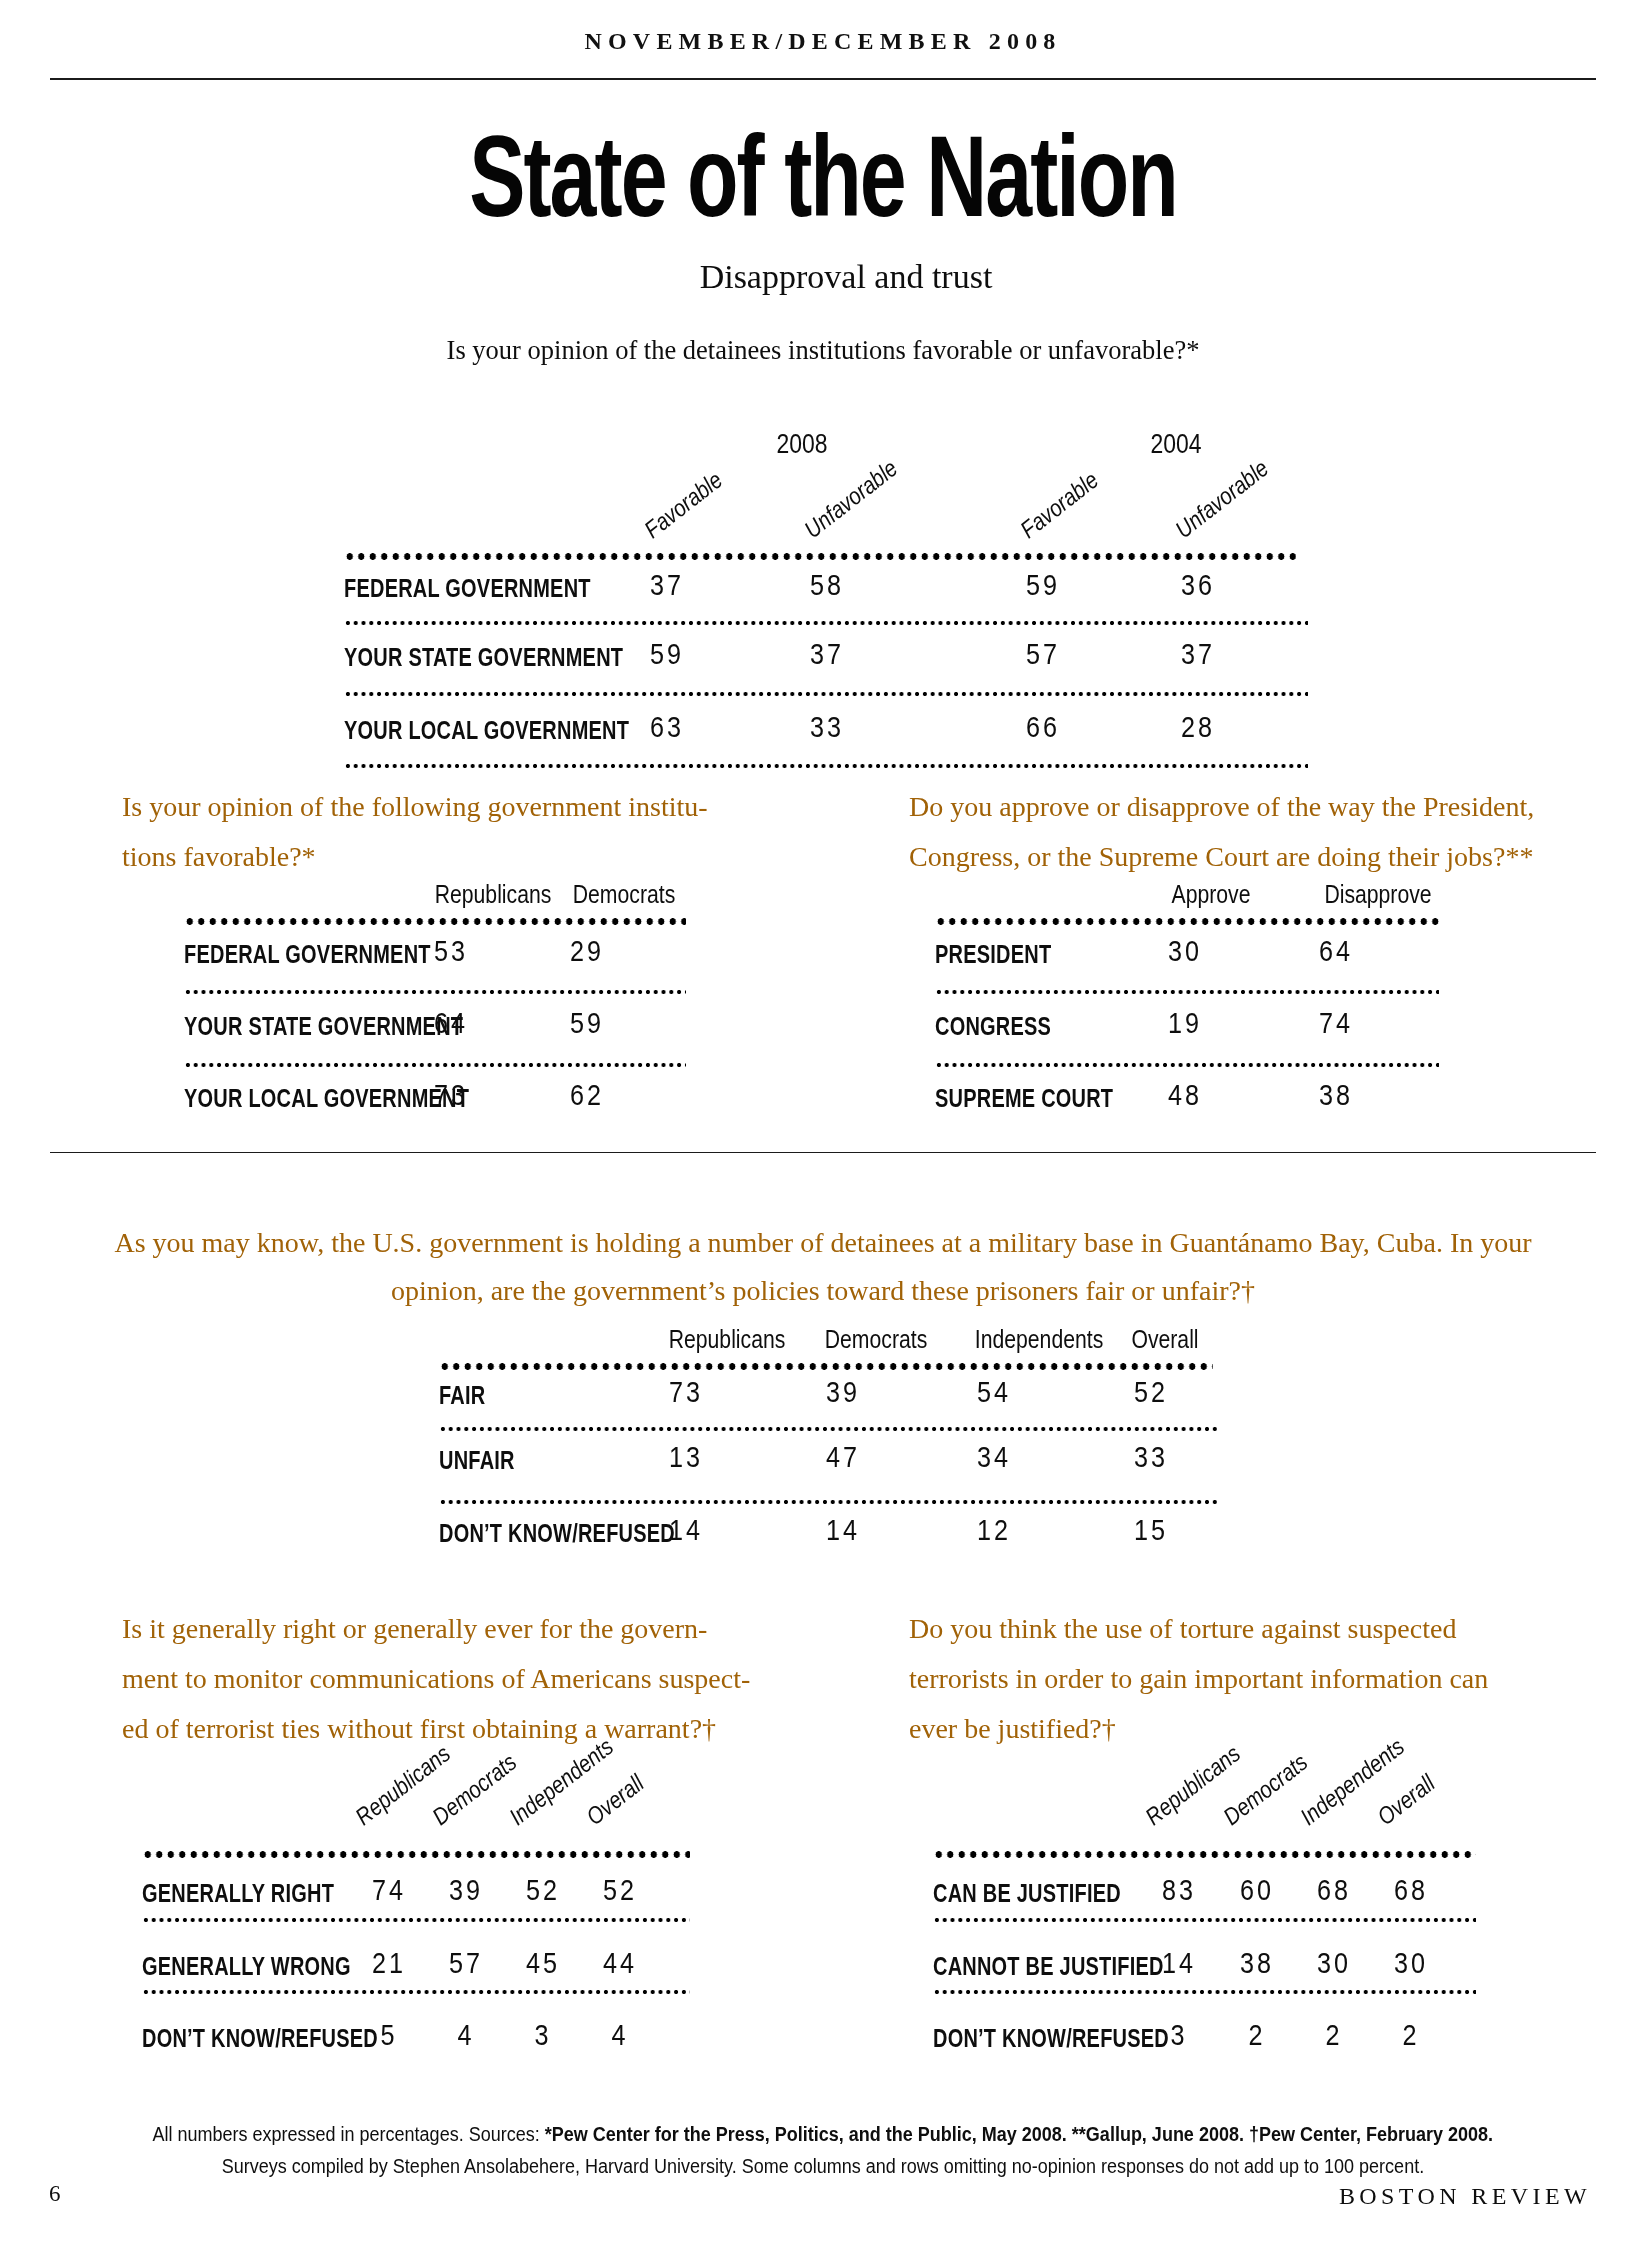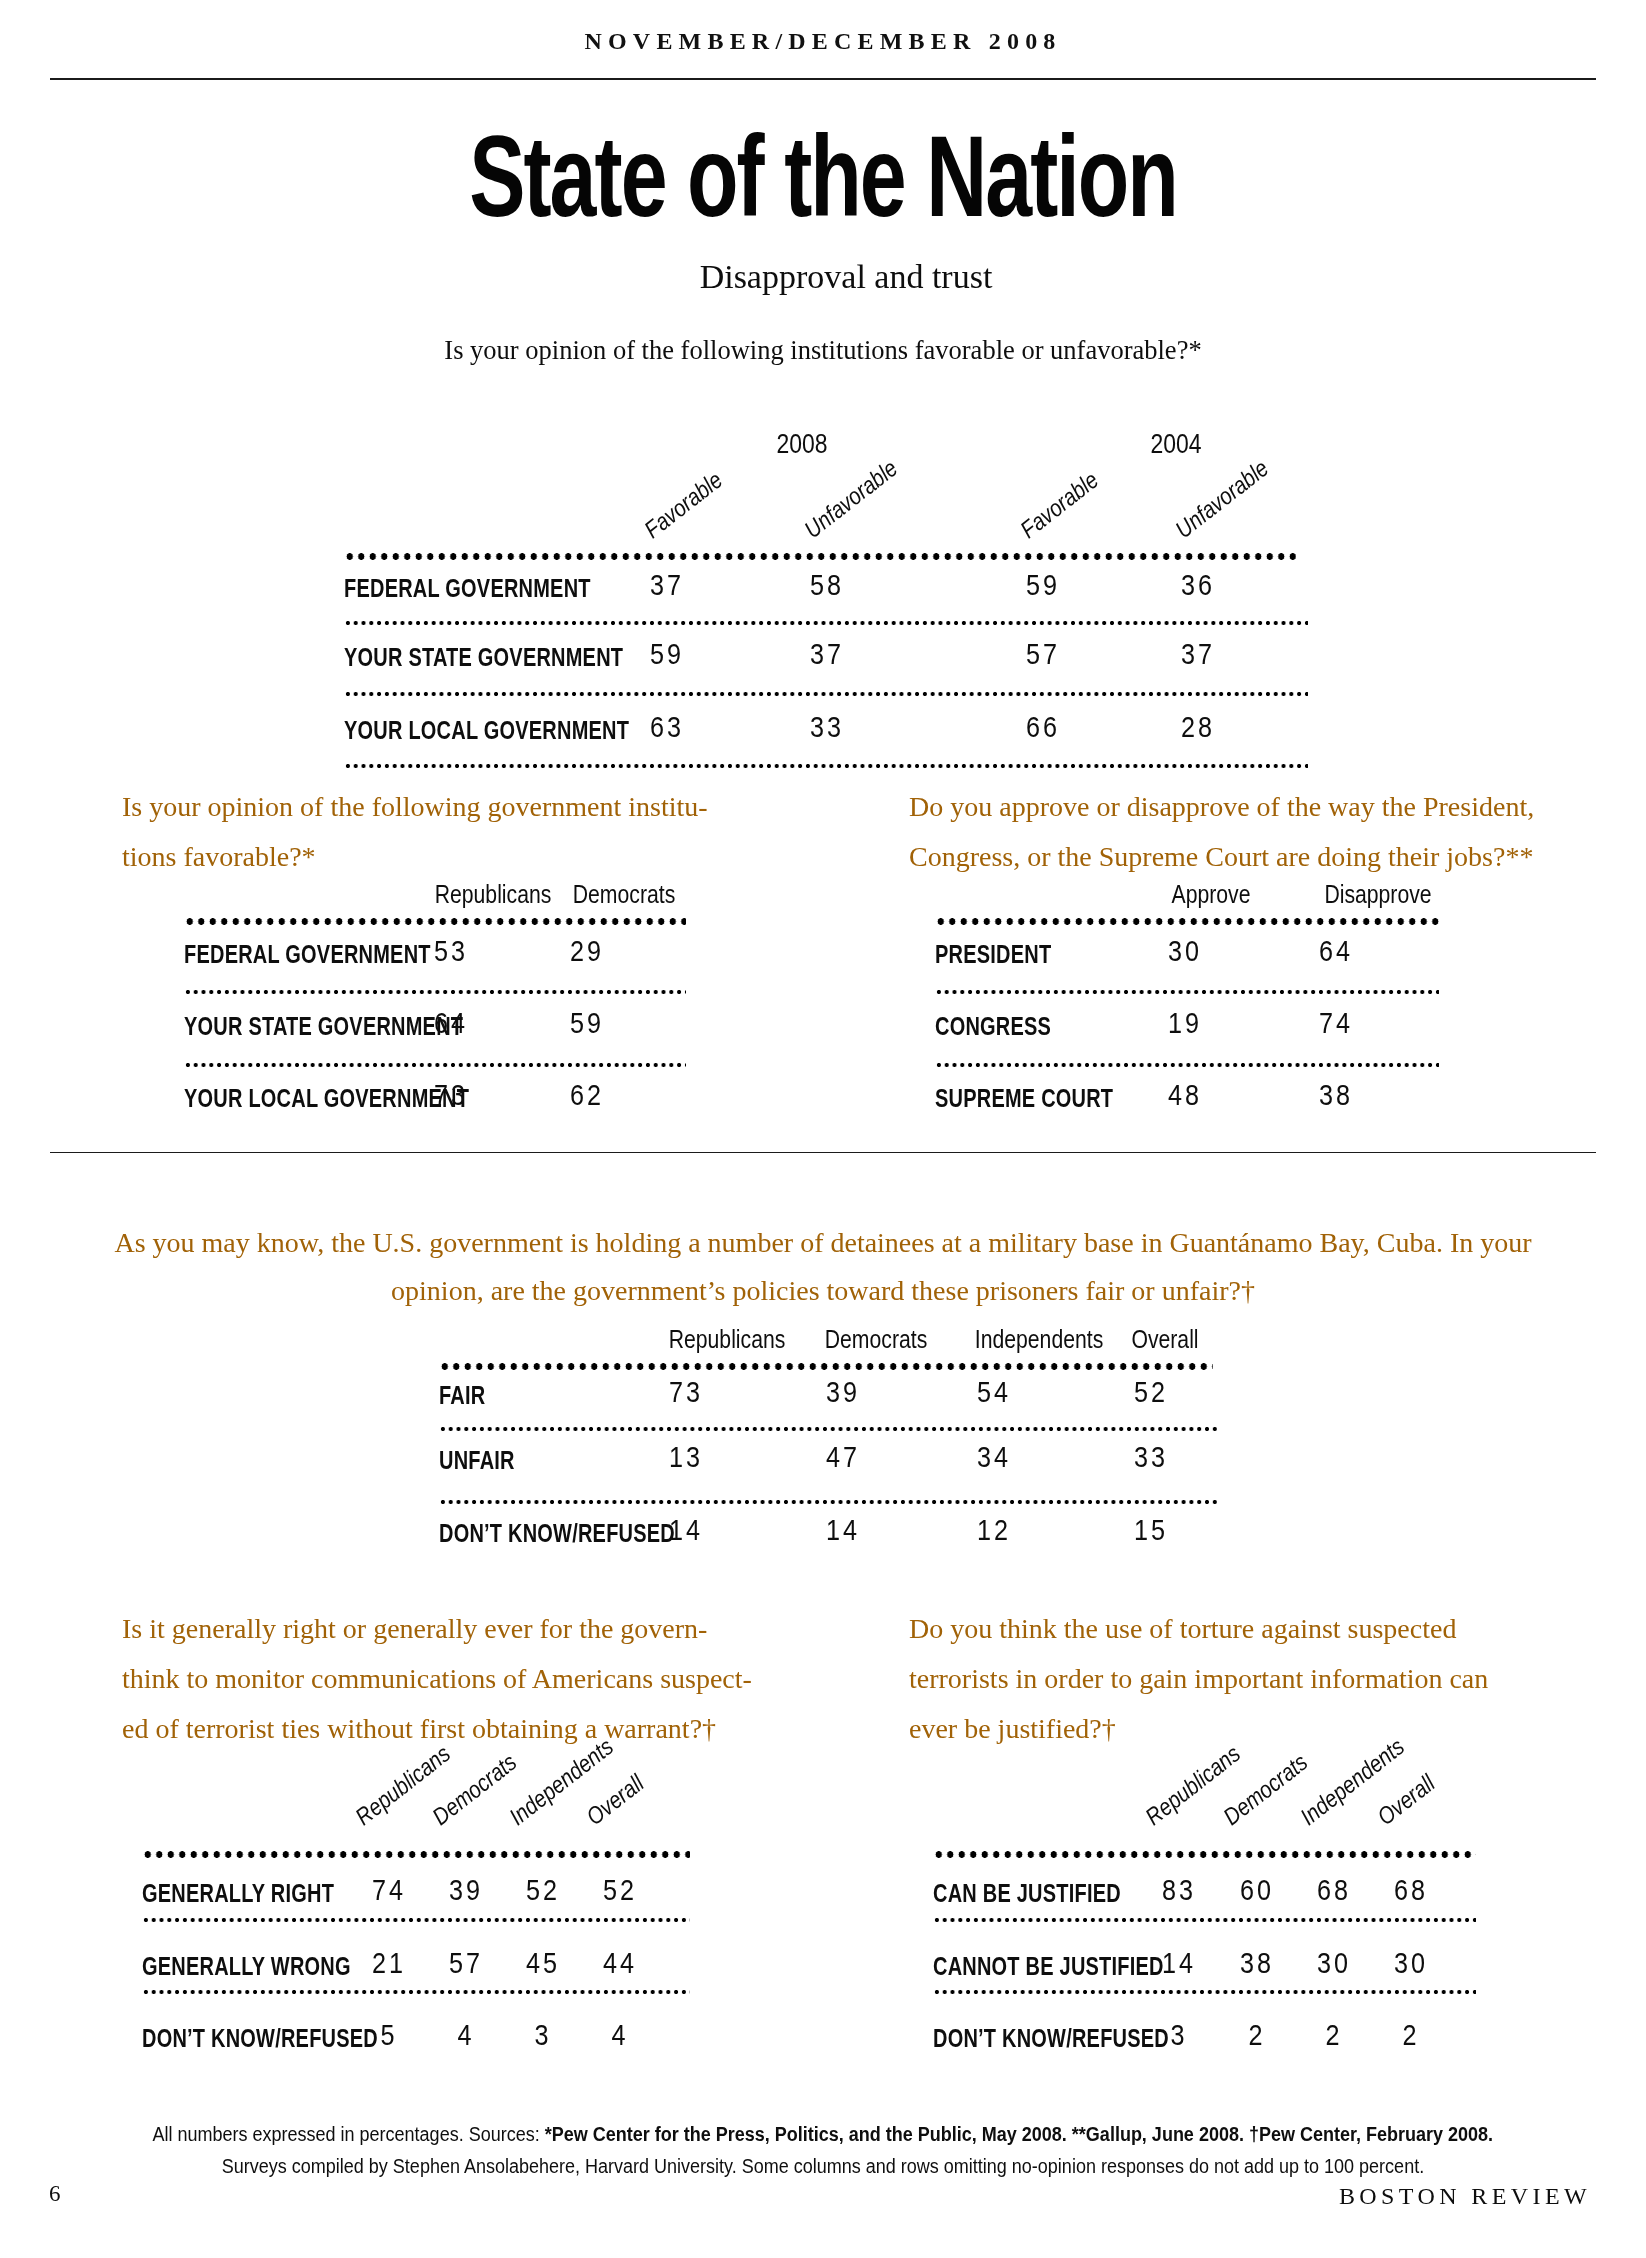--- a/index.html
+++ b/index.html
@@ -89,21 +89,21 @@
 <body>
 
 <div class="sheet">
 
   <div class="masthead">NOVEMBER/DECEMBER 2008</div>
   <div class="rule1"></div>
 
   <h1 class="title">State of the Nation</h1>
   <div class="subtitle">Disapproval and trust</div>
 
-  <div class="q1text">Is your opinion of the following institutions favorable or unfavorable?*</div>
+  <div class="q1text">Is your opinion of the detainees institutions favorable or unfavorable?*</div>
 
   <div class="tbl" style="left:344px; top:392px; width:984px; height:371px;margin-top:36px;">
     <div class="yr" style="left:458px;">2008</div>
     <div class="yr" style="left:832px;">2004</div>
 
     <div class="rot" style="left:312px; top:89px;">Favorable</div>
     <div class="rot" style="left:472px; top:89px;">Unfavorable</div>
     <div class="rot" style="left:688px; top:89px;">Favorable</div>
     <div class="rot" style="left:843px; top:89px;">Unfavorable</div>
 
@@ -235,21 +235,21 @@
       <span class="rlabel">DON’T KNOW/REFUSED</span>
       <span class="val" style="left:247px;">14</span>
       <span class="val" style="left:404px;">14</span>
       <span class="val" style="left:555px;">12</span>
       <span class="val" style="left:712px;">15</span>
     </div>
   </div>
 
   <div class="q abs" style="left:122px; top:1604px; width:723px;">
     <div>Is it generally right or generally ever for the govern-</div>
-    <div>think to monitor communications of Americans suspect-</div>
+    <div>ment to monitor communications of Americans suspect-</div>
     <div>ed of terrorist ties without first obtaining a warrant?†</div>
   </div>
 
   <div class="tbl" style="left:142px; top:1756px; width:548px; height:300px;">
     <div class="rot" style="left:225px; top:48px;">Republicans</div>
     <div class="rot" style="left:302px; top:48px;">Democrats</div>
     <div class="rot" style="left:379px; top:48px;">Independents</div>
     <div class="rot" style="left:456px; top:48px;">Overall</div>
     <div class="dots-bold" style="top:94px; left:0; width:548px;"></div>
 

